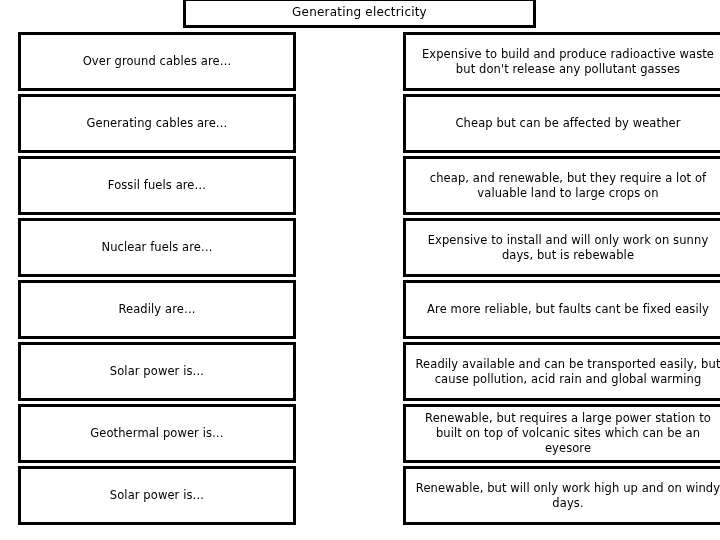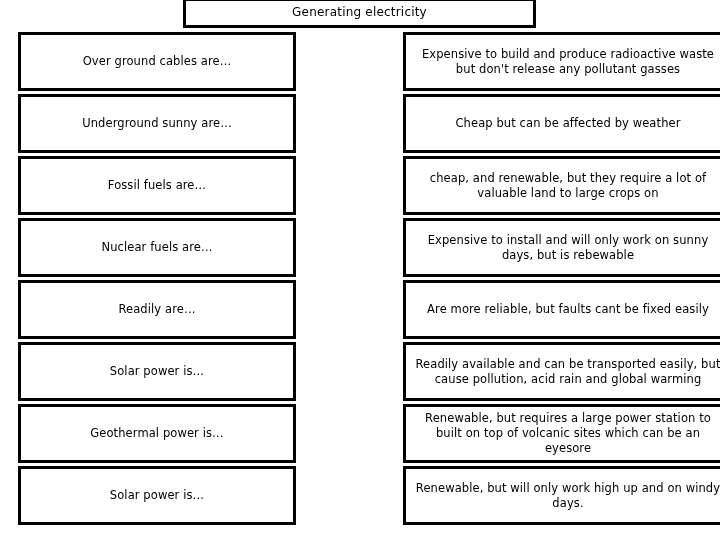--- a/index.html
+++ b/index.html
@@ -92,21 +92,21 @@
 
   <div class="title-box">
     <div class="title-text">Generating electricity</div>
   </div>
 
   <div class="column column-left">
     <div class="card">
       <div class="card-text">Over ground cables are…</div>
     </div>
     <div class="card">
-      <div class="card-text">Underground sunny are…</div>
+      <div class="card-text">Generating cables are…</div>
     </div>
     <div class="card">
       <div class="card-text">Fossil fuels are…</div>
     </div>
     <div class="card">
       <div class="card-text">Nuclear fuels are…</div>
     </div>
     <div class="card">
       <div class="card-text">Readily are…</div>
     </div>

